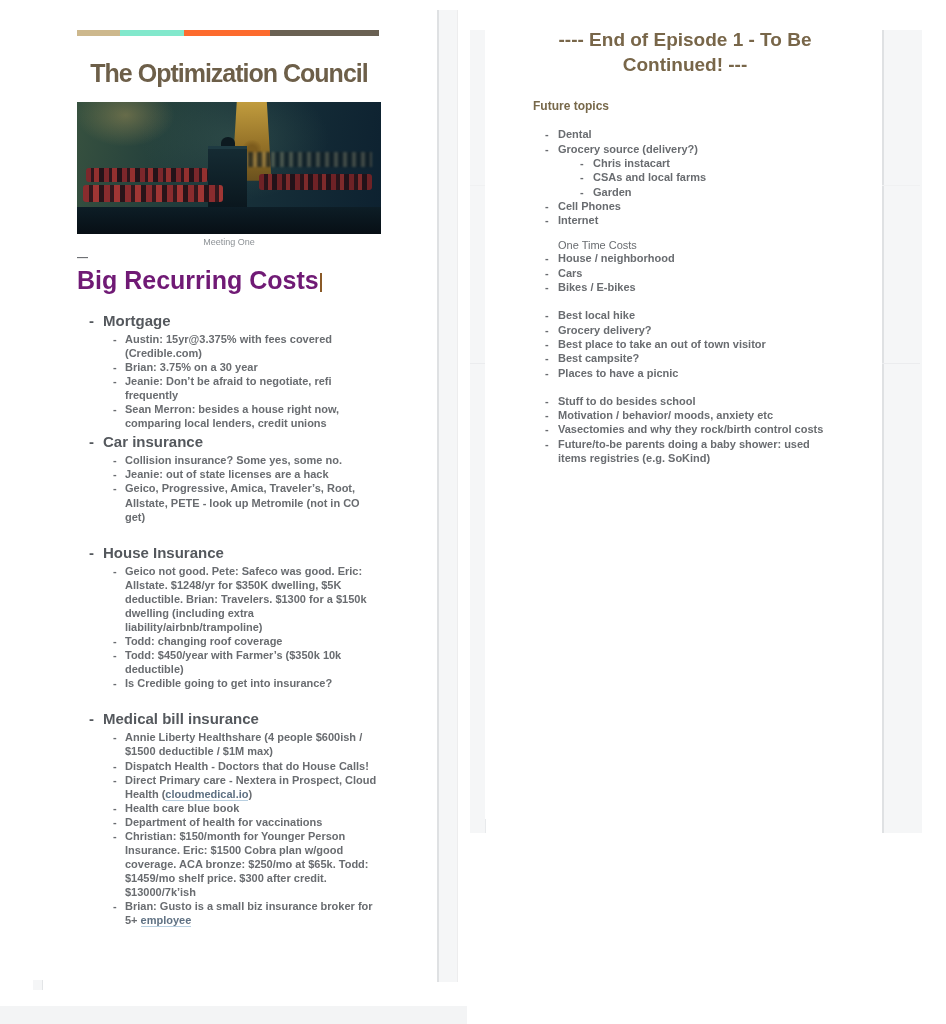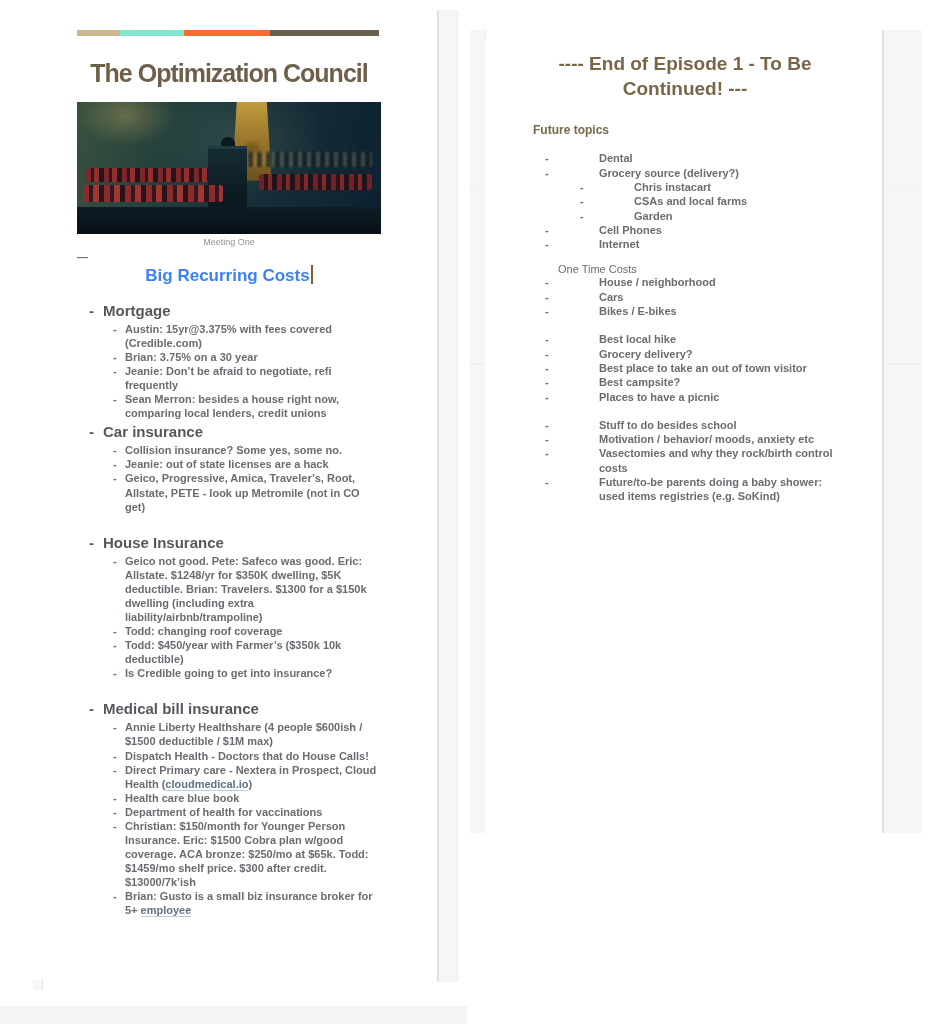--- a/index.html
+++ b/index.html
@@ -16,21 +16,21 @@
   #rg-right{left:882px;top:30px;width:38px;height:803px;border-left:2px solid #dfe1e3;}
   #bottom-band{position:absolute;left:0;top:1006px;width:467px;height:18px;background:#f3f4f5;}
   .seam{position:absolute;height:1px;background:#ebecee;}
   #seam-l1{left:33px;top:473px;width:216px;}
   #seam-l2{left:33px;top:893px;width:214px;}
   #seam-r1{left:470px;top:185px;width:450px;background:#f0f1f2;}
   #seam-r2{left:470px;top:363px;width:450px;}
 
   
   #page-left{position:absolute;left:32px;top:10px;width:394px;height:970px;background:#fff;}
-  #page-right{position:absolute;left:485px;top:40px;width:397px;height:803px;background:#fff;}
+  #page-right{position:absolute;left:485px;top:16px;width:397px;height:803px;background:#fff;}
   .content{padding:0 45px;}
   .content-r{padding:0 45px 0 48px;}
 
   
   .bar{margin-top:20px;height:6px;display:flex;}
   .bs1{width:43px;background:#cdb88d;}
   .bs2{width:64px;background:#82e8cc;}
   .bs3{width:86px;background:#fd6b2e;}
   .bs4{width:109px;background:#6a6153;}
   h1.doc-title{
@@ -63,41 +63,41 @@
     filter:blur(.6px);}
   .img-podium{position:absolute;left:43%;top:34%;width:13%;height:46%;
     background:linear-gradient(180deg,#152b33,#0a161d);border-top:3px solid #1e3a42;}
   .img-judge{position:absolute;left:47.5%;top:27%;width:4.5%;height:9%;
     background:#0d1a20;border-radius:50% 50% 20% 20%;}
   .img-pews{position:absolute;left:0;bottom:0;width:100%;height:20%;
     background:linear-gradient(180deg,#0d1d26,#070f15);}
   .img-caption{margin-top:3px;text-align:center;font-size:9px;color:#8d9296;}
   .doc-note{margin-top:10px;padding:0 14px;text-align:center;font-size:9.5px;line-height:1.2;color:#7d8287;}
   .dash-marker{margin-top:4px;font-size:11px;font-weight:bold;color:#6b6e72;}
-  h2.h-orange{margin:2px 0 0;font-size:17px;line-height:1.25;text-align:center;color:#3b82f6;font-weight:bold;}
+  h2.h-orange{margin:2px 0 0;font-size:25px;line-height:1.25;text-align:left;color:#701a75;font-weight:bold;}
   .cursor{display:inline-block;width:2px;height:19px;background:#8a5a28;vertical-align:-3px;margin-left:1px;}
 
   .section{margin-top:16px;}
   .gap-small{margin-top:3px;}
   .gap-large{margin-top:20px;}
   .sec-head{display:flex;font-size:15px;line-height:1.2;font-weight:bold;color:#54585d;}
   .sec-head .dash{width:14px;flex:none;margin-left:12px;}
   ul.blist{list-style:none;margin:2px 0 0;padding:0;}
   ul.blist li{display:flex;font-size:11px;line-height:1.28;font-weight:bold;color:#696c70;margin-left:36px;}
   ul.blist li .dash{width:12px;flex:none;}
   ul.blist li .txt{flex:1;}
   a.doc-link{color:#5f7183;text-decoration:none;border-bottom:1.5px solid #b8cfe0;}
 
   
   h2.end-heading{margin:12px 0 0;font-size:19px;line-height:1.3;text-align:center;color:#786649;font-weight:bold;}
   .future-label{margin-top:22px;font-size:12px;font-weight:bold;color:#77684a;}
   ul.rlist{list-style:none;margin:14px 0 0;padding:0;}
   ul.rlist li{display:flex;font-size:11px;line-height:1.3;font-weight:bold;color:#696c70;margin-left:12px;}
   ul.rlist li .dash{width:13px;flex:none;}
-  ul.rlist li .txt{flex:1;margin-left:41px;}
+  ul.rlist li .txt{flex:1;}
   ul.rsub{list-style:none;margin:0;padding:0;}
   ul.rsub li{margin-left:47px;}
   .one-time-label{margin:12px 0 0 25px;font-size:11px;font-weight:normal;color:#696c70;}
   h2.h-orange-r{margin:24px 0 0;font-size:19px;text-align:center;color:#c2661c;font-weight:bold;}
   ul.rlist.tight{margin-top:14px;}
 </style>
 </head>
 <body>
 
 <div class="gutter" id="lg-left"></div>

